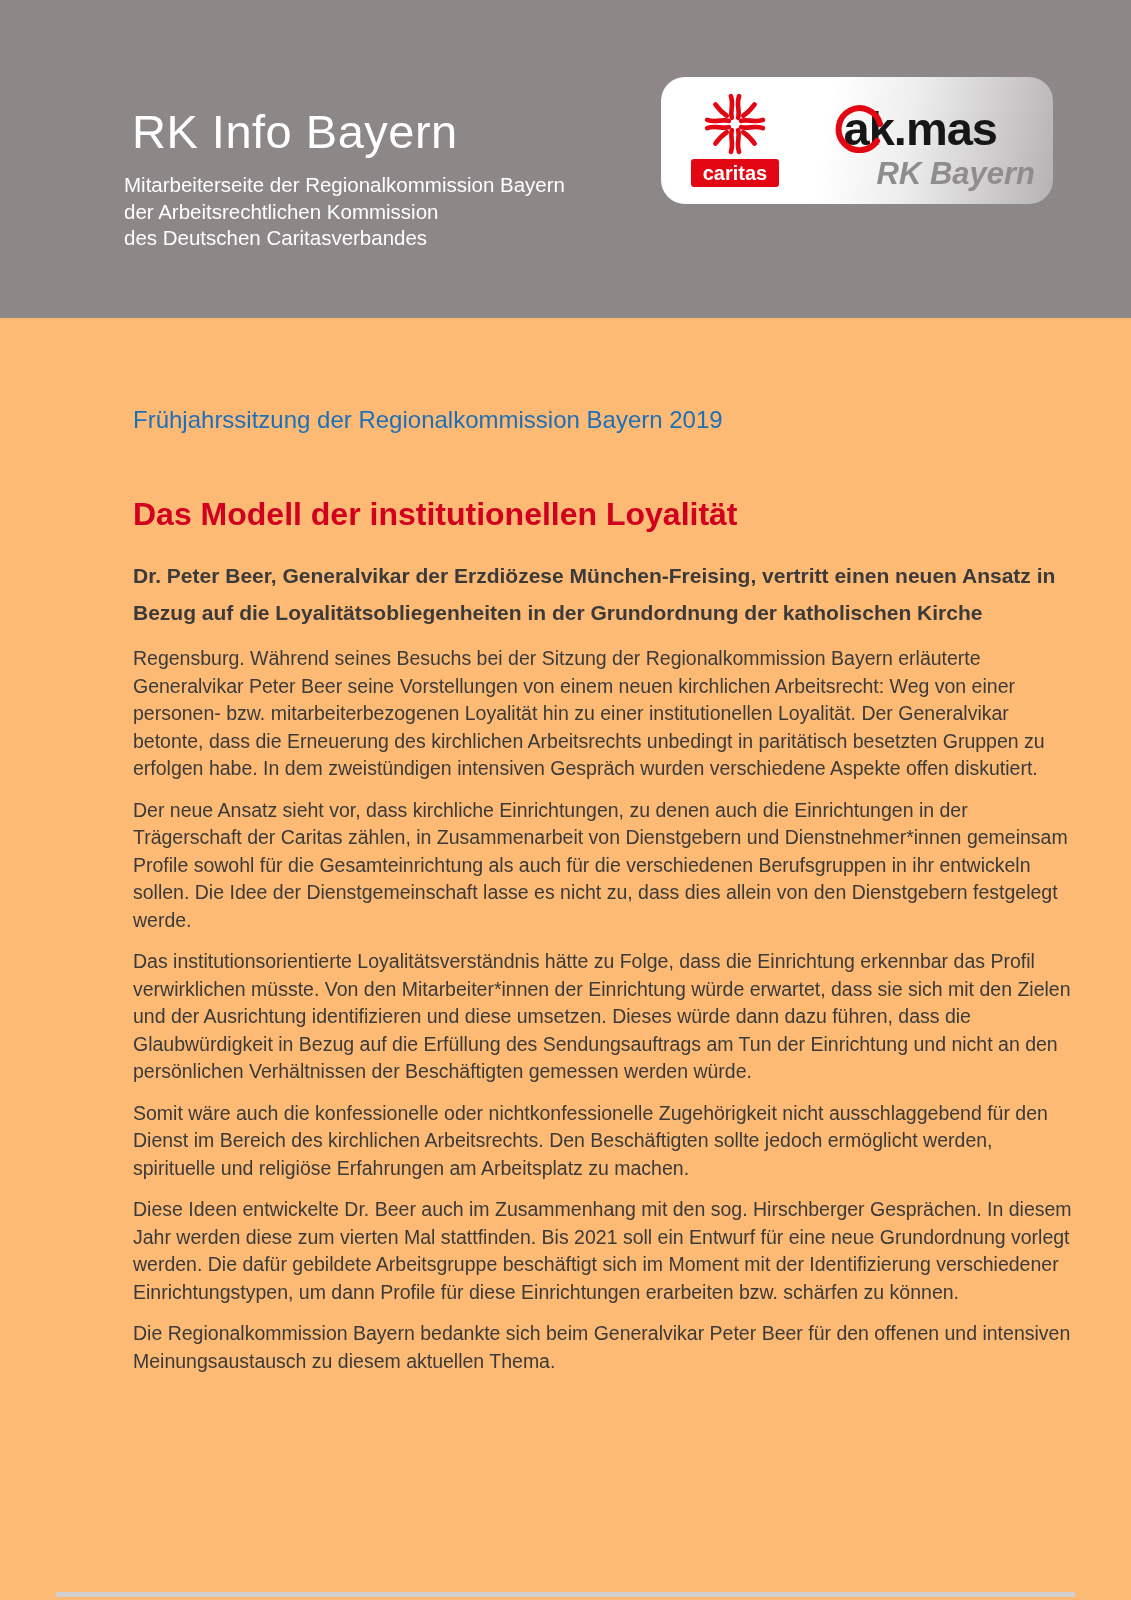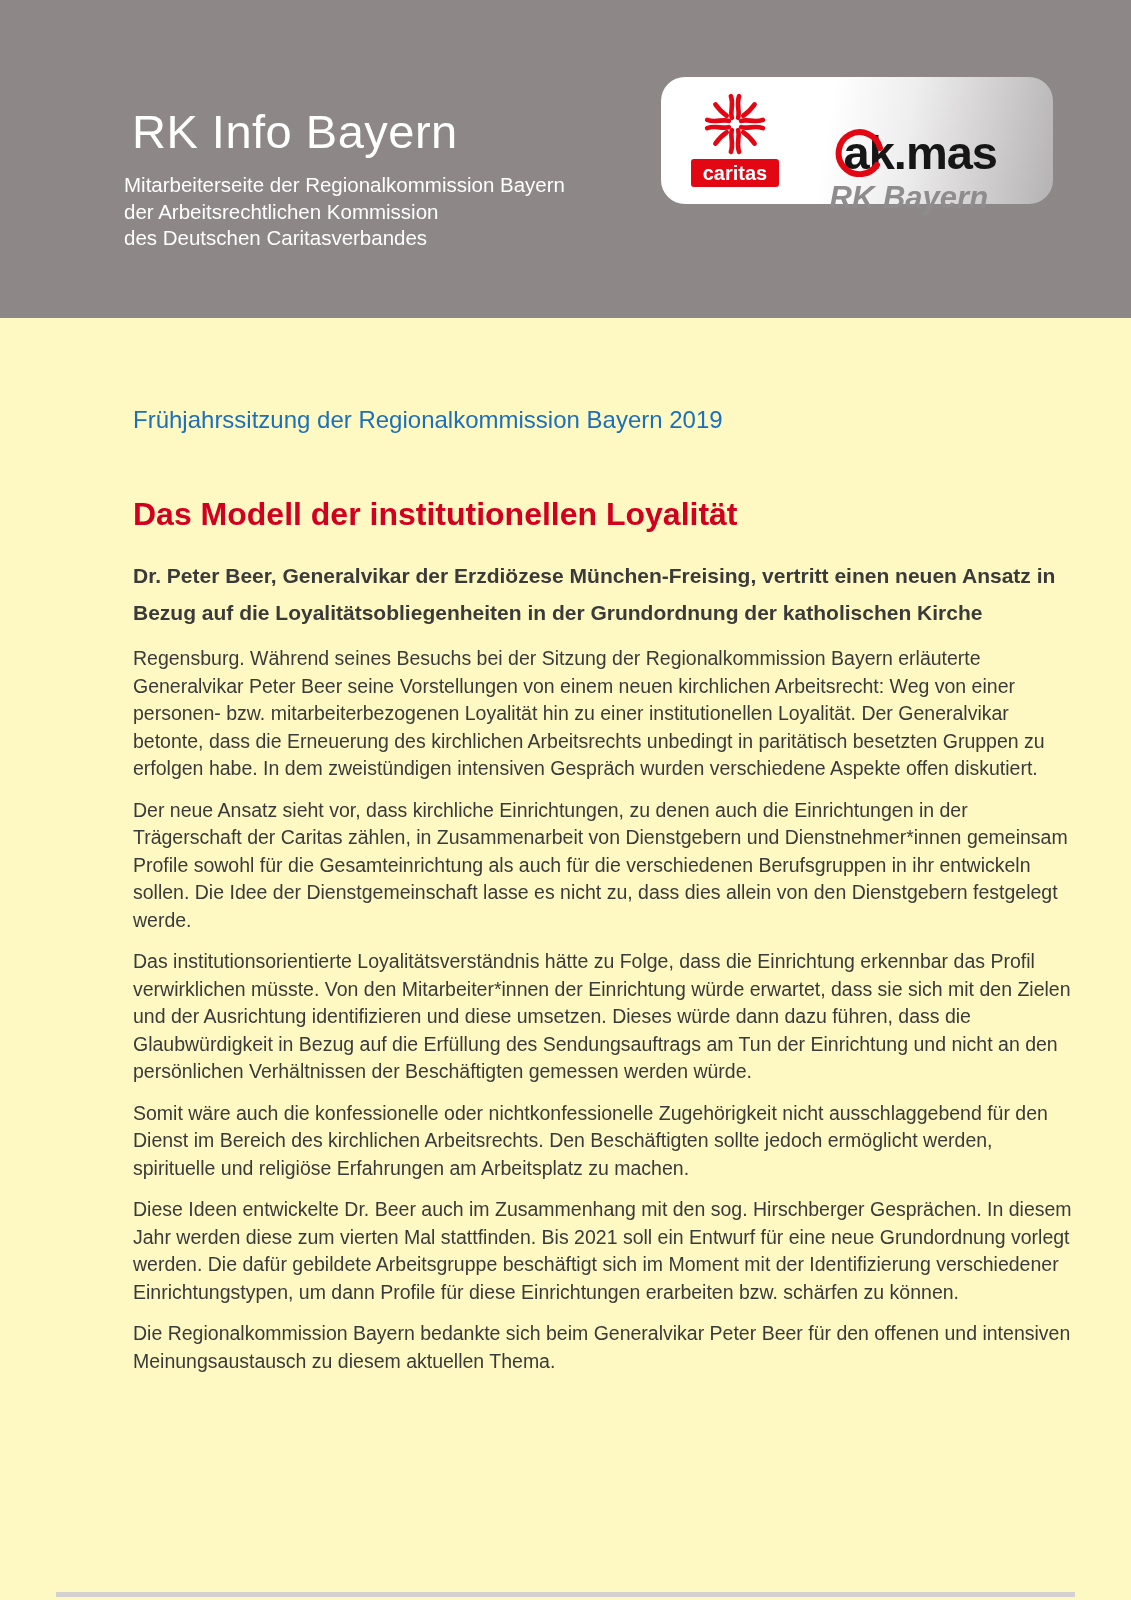--- a/index.html
+++ b/index.html
@@ -2,21 +2,21 @@
 <html><head>
 <meta charset="utf-8">
 <title>RK Info Bayern</title>
 <style>
   html, body { margin: 0; padding: 0; background: #ffffff; }
   .page {
     position: relative;
     width: 1131px;
     height: 1600px;
     margin: 0 auto;
-    background: #fef9c3;
+    background: #fdba74;
     overflow: hidden;
     font-family: "Liberation Sans", sans-serif;
     color: #3a3a3a;
   }
 
   
   .masthead {
     position: absolute;
     top: 0; left: 0; right: 0;
     height: 318px;
@@ -78,21 +78,22 @@
     color: #ffffff;
     font-weight: bold;
     font-size: 20px;
     line-height: 28px;
     border-radius: 3px;
     text-align: center;
   }
   .akmas {
     position: absolute;
     right: 16px;
-    top: 44px;
+    top: 20px;
+    text-align: right;
   }
   .akmas-word {
     position: relative;
     display: inline-block;
     padding: 4px 40px 0 14px;
     font-size: 47px;
     font-weight: bold;
     color: #161616;
     letter-spacing: -1px;
   }

